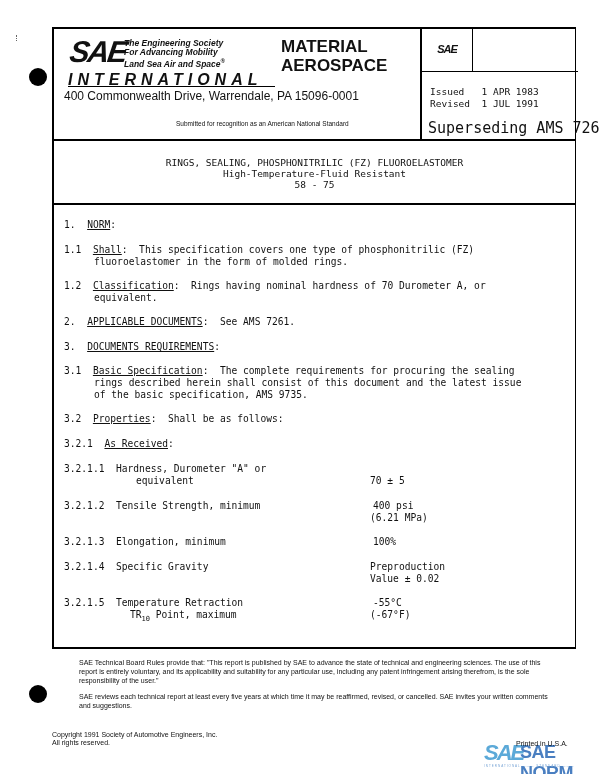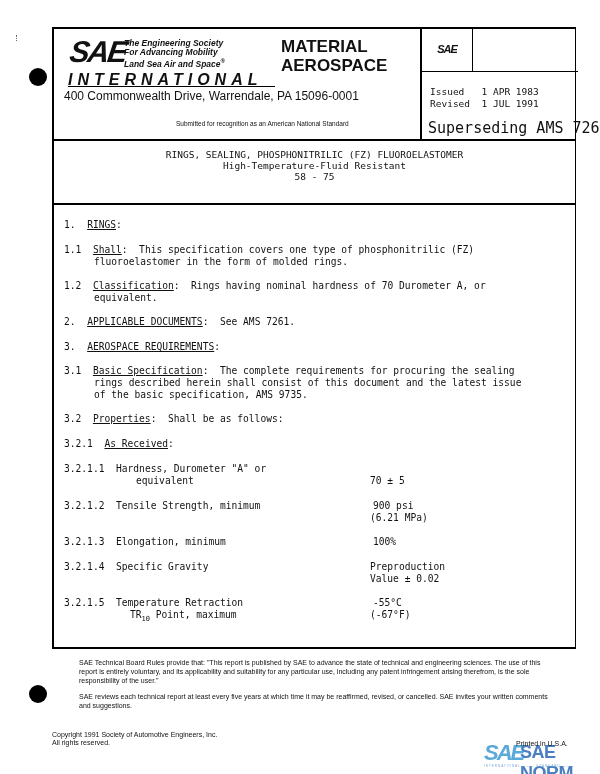--- a/index.html
+++ b/index.html
@@ -18,21 +18,21 @@
   .submitted { position: absolute; left: 122px; top: 91px; font-family: "Liberation Sans", sans-serif; font-size: 6.5px; white-space: nowrap; }
   .ams-title { position: absolute; left: 227px; top: 8px; font-family: "Liberation Sans", sans-serif; font-weight: bold; font-size: 17px; line-height: 19px; }
 
   .id-box { position: absolute; left: 366px; top: -2px; width: 158px; height: 112px; border-left: 2px solid #000; box-sizing: border-box; }
   .id-top { position: absolute; left: 0; top: 0; width: 100%; height: 44px; border-bottom: 1px solid #000; border-top: 0; }
   .id-sae { position: absolute; left: 0; top: 0; width: 50px; height: 44px; border-right: 1px solid #000; display: flex; align-items: center; justify-content: center; font-family: "Liberation Sans", sans-serif; font-weight: bold; font-style: italic; font-size: 11px; letter-spacing: -1px; }
   .id-num { position: absolute; left: 51px; top: 0; width: 106px; height: 44px; display: flex; align-items: center; justify-content: center; font-family: "Liberation Sans", sans-serif; font-weight: bold; font-size: 11px; }
   .dates { position: absolute; left: 8px; top: 59px; font-size: 9.5px; line-height: 12px; white-space: pre; }
   .supersede { position: absolute; left: 6px; top: 92px; font-size: 15px; white-space: nowrap; }
 
-  .titlebox { position: absolute; left: 0; top: 112px; width: 100%; height: 64px; border-bottom: 2px solid #000; box-sizing: border-box; text-align: center; font-size: 9.5px; line-height: 11px; padding-top: 8px; }
+  .titlebox { position: absolute; left: 0; top: 112px; width: 100%; height: 64px; border-bottom: 2px solid #000; box-sizing: border-box; text-align: center; font-size: 9.5px; line-height: 11px; padding-top: 16px; }
 
   .body-text { position: absolute; left: 10px; top: 190px; font-size: 9.6px; line-height: 11.5px; white-space: nowrap; }
   .row { position: absolute; left: 0; white-space: pre; }
   .u { text-decoration: underline; }
   .val { position: absolute; left: 0; white-space: pre; margin-left: 44px; }
 
   .notice { position: absolute; left: 79px; top: 658px; width: 480px; font-family: "Liberation Sans", sans-serif; font-size: 7px; line-height: 9px; }
   .notice p { margin: 0 0 7px 0; }
   .copyright { position: absolute; left: 52px; top: 731px; font-family: "Liberation Sans", sans-serif; font-size: 7px; line-height: 8px; }
   .printed { position: absolute; left: 516px; top: 740px; font-family: "Liberation Sans", sans-serif; font-size: 7px; }
@@ -76,49 +76,49 @@
     </div>
   </div>
 
   <div class="titlebox">
     <div>RINGS, SEALING, PHOSPHONITRILIC (FZ) FLUOROELASTOMER</div>
     <div>High-Temperature-Fluid Resistant</div>
     <div>58 - 75</div>
   </div>
 
   <div class="body-text">
-    <div class="row" style="top:0"><span>1.</span>  <span class="u">RINGS</span><span>:</span></div>
+    <div class="row" style="top:0"><span>1.</span>  <span class="u">NORM</span><span>:</span></div>
 
     <div class="row" style="top:25px"><span>1.1</span>  <span class="u">Shall</span><span>:  This specification covers one type of phosphonitrilic (FZ)</span></div>
     <div class="row" style="top:37px; left:30px"><span>fluoroelastomer in the form of molded rings.</span></div>
 
     <div class="row" style="top:61px"><span>1.2</span>  <span class="u">Classification</span><span>:  Rings having nominal hardness of 70 Durometer A, or</span></div>
     <div class="row" style="top:73px; left:30px"><span>equivalent.</span></div>
 
     <div class="row" style="top:97px"><span>2.</span>  <span class="u">APPLICABLE DOCUMENTS</span><span>:  See AMS 7261.</span></div>
 
-    <div class="row" style="top:122px"><span>3.</span>  <span class="u">AEROSPACE REQUIREMENTS</span><span>:</span></div>
+    <div class="row" style="top:122px"><span>3.</span>  <span class="u">DOCUMENTS REQUIREMENTS</span><span>:</span></div>
 
     <div class="row" style="top:146px"><span>3.1</span>  <span class="u">Basic Specification</span><span>:  The complete requirements for procuring the sealing</span></div>
     <div class="row" style="top:158px; left:30px"><span>rings described herein shall consist of this document and the latest issue</span></div>
     <div class="row" style="top:170px; left:30px"><span>of the basic specification, AMS 9735.</span></div>
 
     <div class="row" style="top:194px"><span>3.2</span>  <span class="u">Properties</span><span>:  Shall be as follows:</span></div>
 
     <div class="row" style="top:219px"><span>3.2.1</span>  <span class="u">As Received</span><span>:</span></div>
 
     <div>
       <div class="row" style="top:244px"><span>3.2.1.1</span>  <span>Hardness, Durometer "A" or</span></div>
       <div class="row" style="top:256px; left:72px">equivalent</div>
       <div class="val" style="top:256px; left:262px">70 ± 5</div>
     </div>
 
     <div>
       <div class="row" style="top:281px"><span>3.2.1.2</span>  <span>Tensile Strength, minimum</span></div>
-      <div class="val" style="top:281px; left:265px">900 psi</div>
+      <div class="val" style="top:281px; left:265px">400 psi</div>
       <div class="val" style="top:293px; left:262px">(6.21 MPa)</div>
     </div>
 
     <div>
       <div class="row" style="top:317px"><span>3.2.1.3</span>  <span>Elongation, minimum</span></div>
       <div class="val" style="top:317px; left:265px">100%</div>
     </div>
 
     <div>
       <div class="row" style="top:342px"><span>3.2.1.4</span>  <span>Specific Gravity</span></div>

